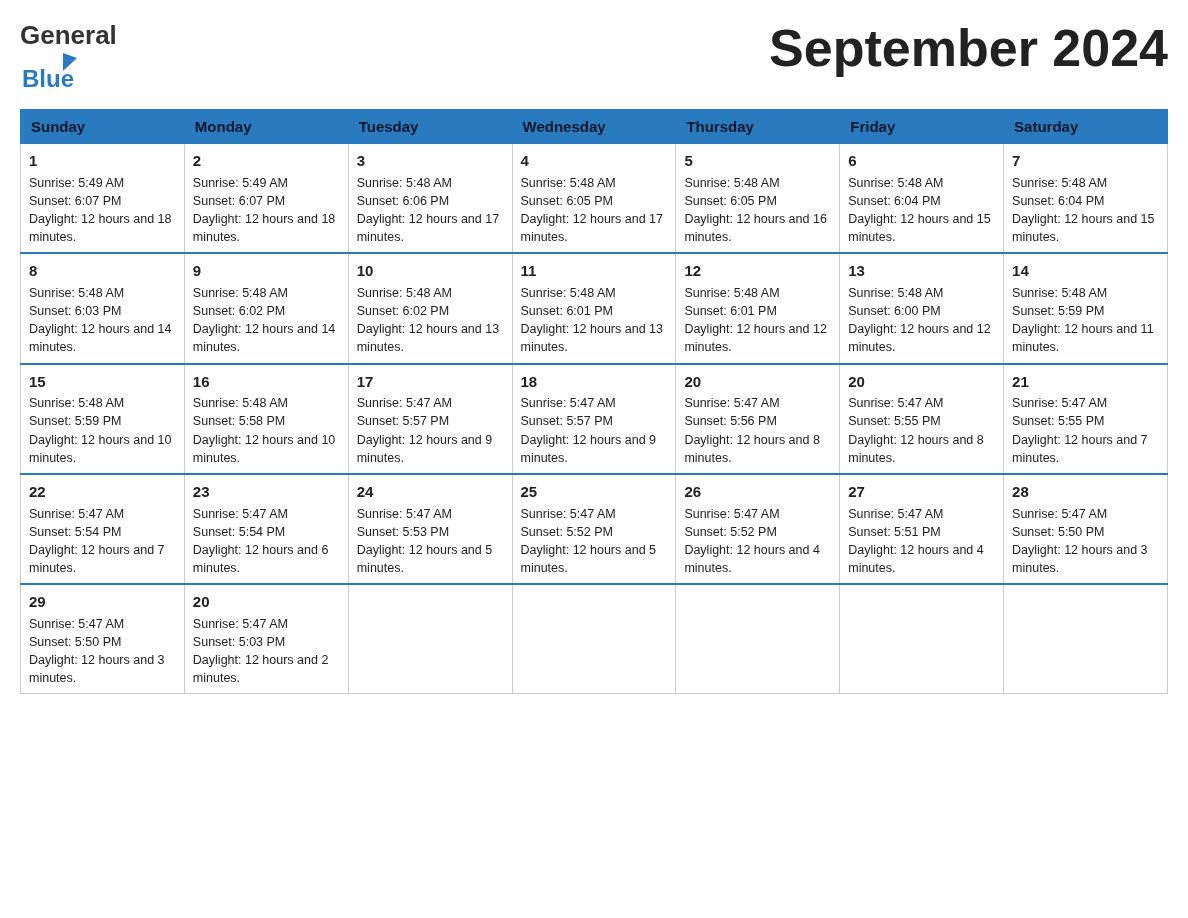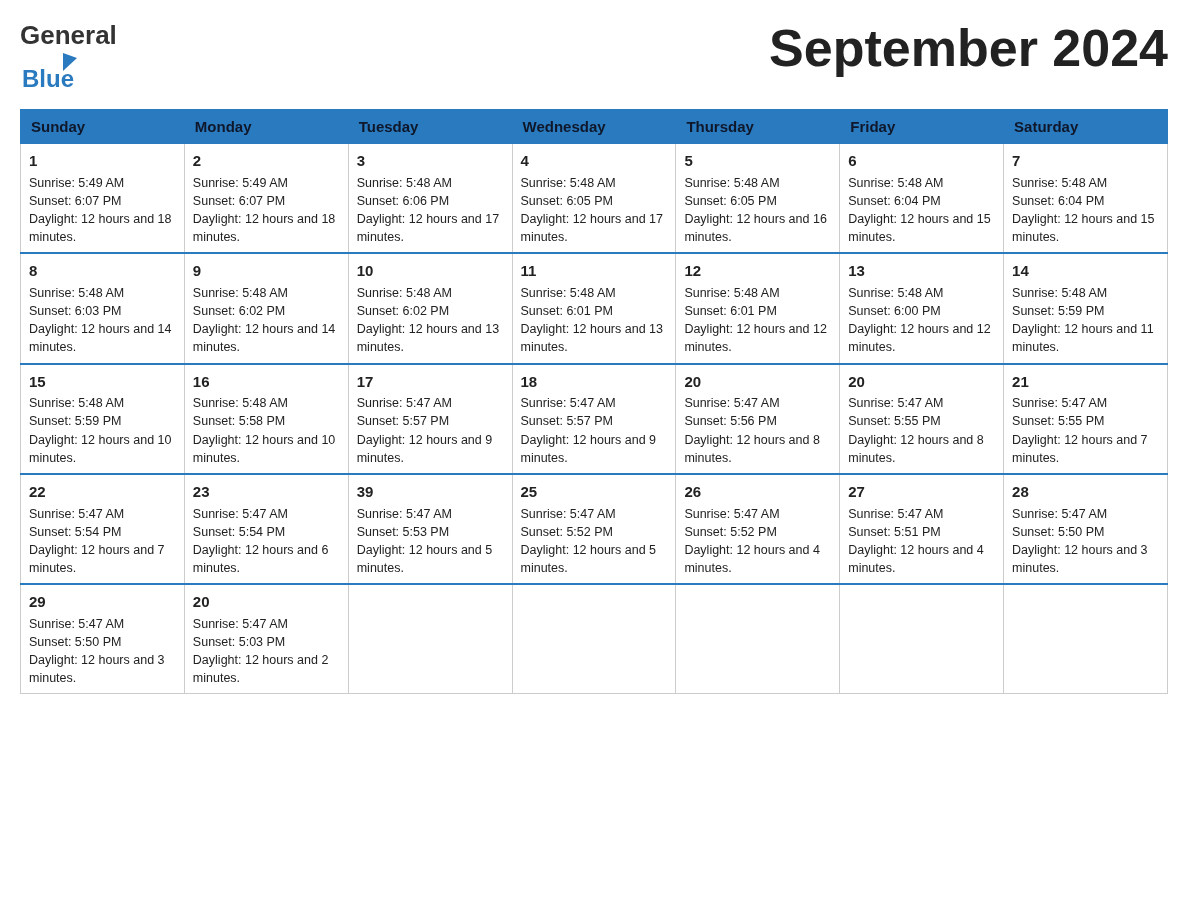--- a/index.html
+++ b/index.html
@@ -136,21 +136,21 @@
         <td><span class="day-num">16</span><span>Sunrise: 5:48 AM</span><br><span>Sunset: 5:58 PM</span><br><span>Daylight: 12 hours and 10 minutes.</span></td>
         <td><span class="day-num">17</span><span>Sunrise: 5:47 AM</span><br><span>Sunset: 5:57 PM</span><br><span>Daylight: 12 hours and 9 minutes.</span></td>
         <td><span class="day-num">18</span><span>Sunrise: 5:47 AM</span><br><span>Sunset: 5:57 PM</span><br><span>Daylight: 12 hours and 9 minutes.</span></td>
         <td><span class="day-num">20</span><span>Sunrise: 5:47 AM</span><br><span>Sunset: 5:56 PM</span><br><span>Daylight: 12 hours and 8 minutes.</span></td>
         <td><span class="day-num">20</span><span>Sunrise: 5:47 AM</span><br><span>Sunset: 5:55 PM</span><br><span>Daylight: 12 hours and 8 minutes.</span></td>
         <td><span class="day-num">21</span><span>Sunrise: 5:47 AM</span><br><span>Sunset: 5:55 PM</span><br><span>Daylight: 12 hours and 7 minutes.</span></td>
       </tr>
       <tr>
         <td><span class="day-num">22</span><span>Sunrise: 5:47 AM</span><br><span>Sunset: 5:54 PM</span><br><span>Daylight: 12 hours and 7 minutes.</span></td>
         <td><span class="day-num">23</span><span>Sunrise: 5:47 AM</span><br><span>Sunset: 5:54 PM</span><br><span>Daylight: 12 hours and 6 minutes.</span></td>
-        <td><span class="day-num">39</span><span>Sunrise: 5:47 AM</span><br><span>Sunset: 5:53 PM</span><br><span>Daylight: 12 hours and 5 minutes.</span></td>
+        <td><span class="day-num">24</span><span>Sunrise: 5:47 AM</span><br><span>Sunset: 5:53 PM</span><br><span>Daylight: 12 hours and 5 minutes.</span></td>
         <td><span class="day-num">25</span><span>Sunrise: 5:47 AM</span><br><span>Sunset: 5:52 PM</span><br><span>Daylight: 12 hours and 5 minutes.</span></td>
         <td><span class="day-num">26</span><span>Sunrise: 5:47 AM</span><br><span>Sunset: 5:52 PM</span><br><span>Daylight: 12 hours and 4 minutes.</span></td>
         <td><span class="day-num">27</span><span>Sunrise: 5:47 AM</span><br><span>Sunset: 5:51 PM</span><br><span>Daylight: 12 hours and 4 minutes.</span></td>
         <td><span class="day-num">28</span><span>Sunrise: 5:47 AM</span><br><span>Sunset: 5:50 PM</span><br><span>Daylight: 12 hours and 3 minutes.</span></td>
       </tr>
       <tr>
         <td><span class="day-num">29</span><span>Sunrise: 5:47 AM</span><br><span>Sunset: 5:50 PM</span><br><span>Daylight: 12 hours and 3 minutes.</span></td>
         <td><span class="day-num">20</span><span>Sunrise: 5:47 AM</span><br><span>Sunset: 5:03 PM</span><br><span>Daylight: 12 hours and 2 minutes.</span></td>
         <td></td>
         <td></td>

